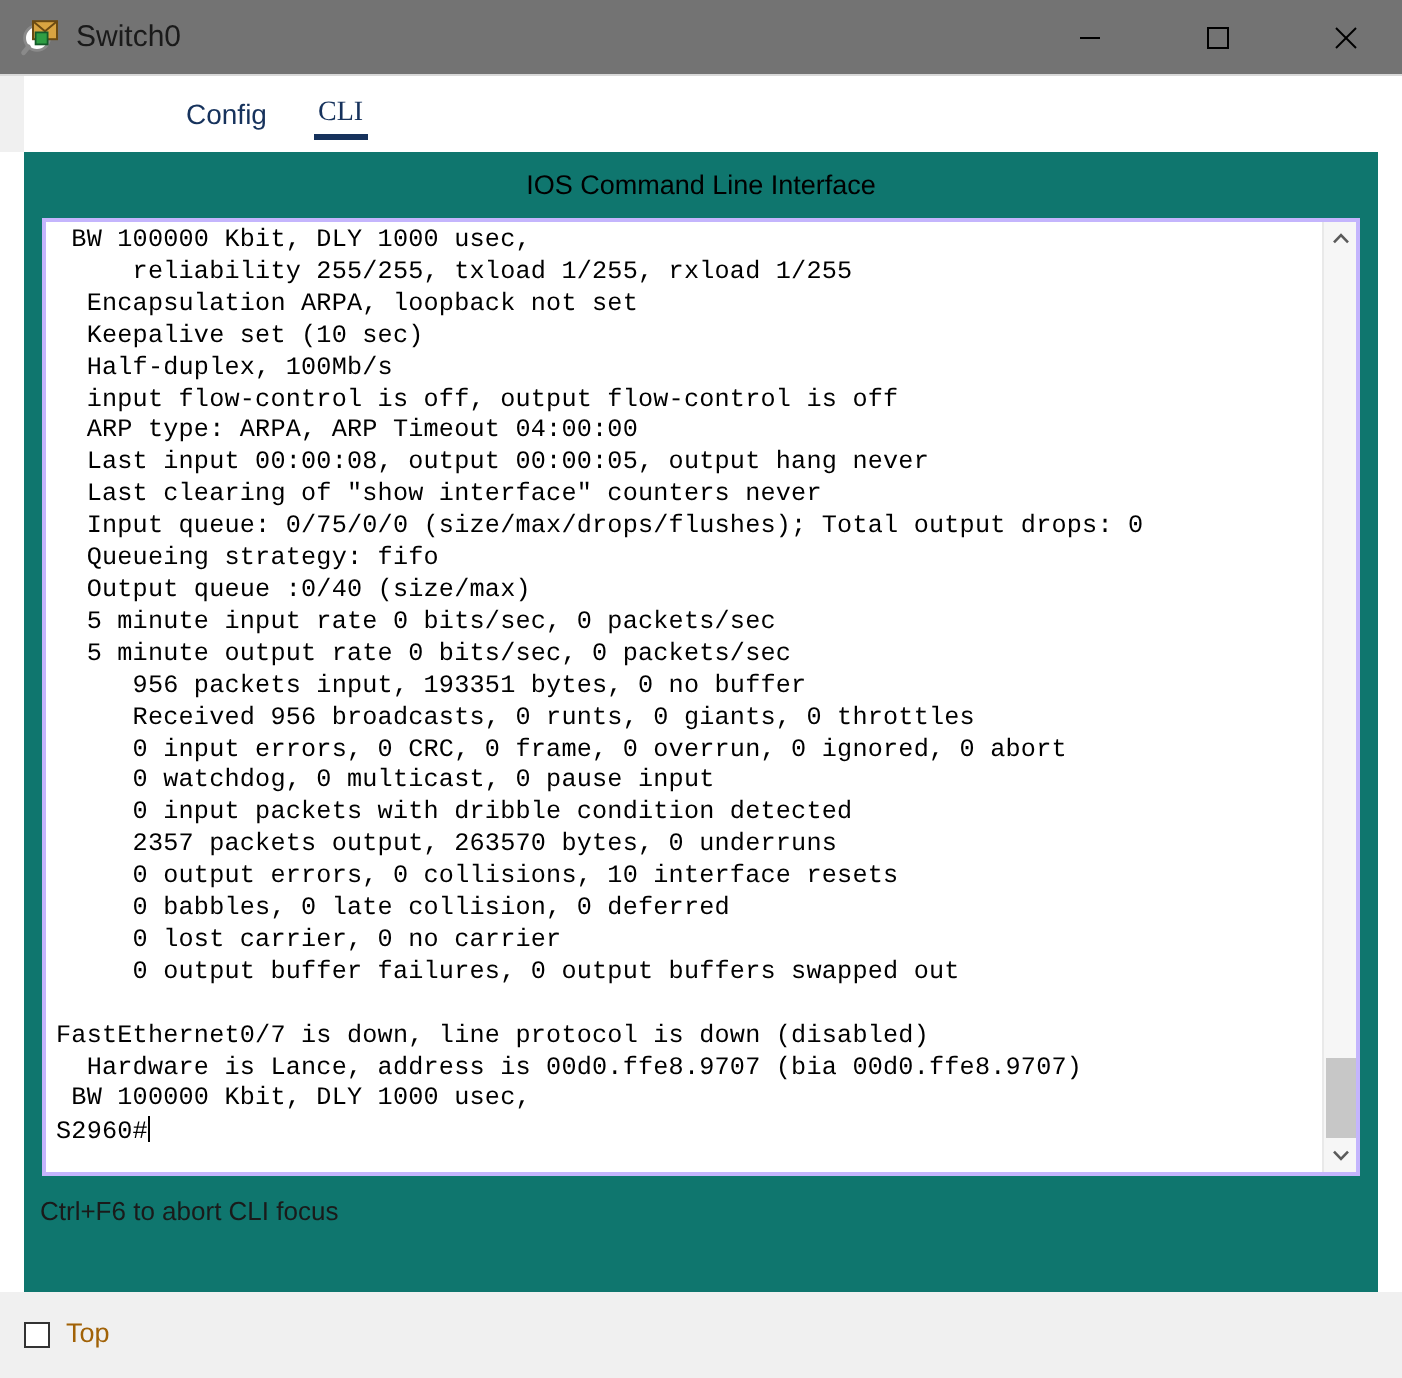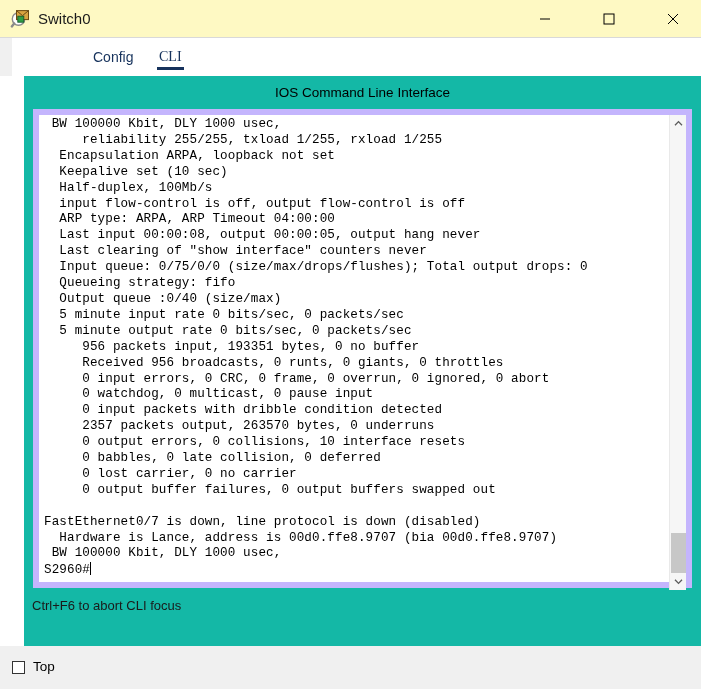--- a/index.html
+++ b/index.html
@@ -23,21 +23,21 @@
     background: #ffffff;
     box-sizing: border-box;
   }
 
   
   #titlebar {
     position: absolute;
     left: 0; top: 0;
     width: 701px;
     height: 38px;
-    background: #fef9c3;
+    background: #737373;
     border-bottom: 1px solid #d9d9d9;
     box-sizing: border-box;
   }
   #app-icon {
     position: absolute;
     left: 10px; top: 8px;
     width: 22px; height: 22px;
   }
   #title-text {
     position: absolute;
@@ -102,42 +102,41 @@
   #tab-config     { left: 79px; }
   #tab-cli        { left: 145px; font-family: Liberation Serif, serif; }
   #tab-attributes { left: 184px; }
 
   
   #panel {
     position: absolute;
     left: 12px; top: 76px;
     width: 677px;
     height: 570px;
-    background: #14b8a6;
-    box-sizing: border-box;
-    margin-left: 12px;
+    background: #0f766e;
+    box-sizing: border-box;
   }
 
   #cli-header {
     position: absolute;
     left: 0; top: 8px;
     width: 677px;
     text-align: center;
     font-size: 13.5px;
     color: #000000;
     line-height: 18px;
   }
 
   
   #terminal-wrap {
     position: absolute;
     left: 9px; top: 33px;
     width: 659px;
     height: 479px;
-    border: 6px solid #c4b5fd;
+    border: 2px solid #c4b5fd;
     background: #ffffff;
     box-sizing: border-box;
   }
   #terminal {
     position: absolute;
     left: 0; top: 0;
     width: 638px;
     height: 475px;
     overflow: hidden;
     box-sizing: border-box;
@@ -237,21 +236,21 @@
   #top-checkbox {
     width: 13px;
     height: 13px;
     border: 1px solid #333333;
     background: #ffffff;
     box-sizing: border-box;
   }
   #top-label {
     margin-left: 8px;
     font-size: 13.5px;
-    color: #000000;
+    color: #a16207;
     line-height: 16px;
   }
 </style>
 </head>
 <body>
 
 <div id="window">
 
   <div id="titlebar">
     <span id="app-icon">

